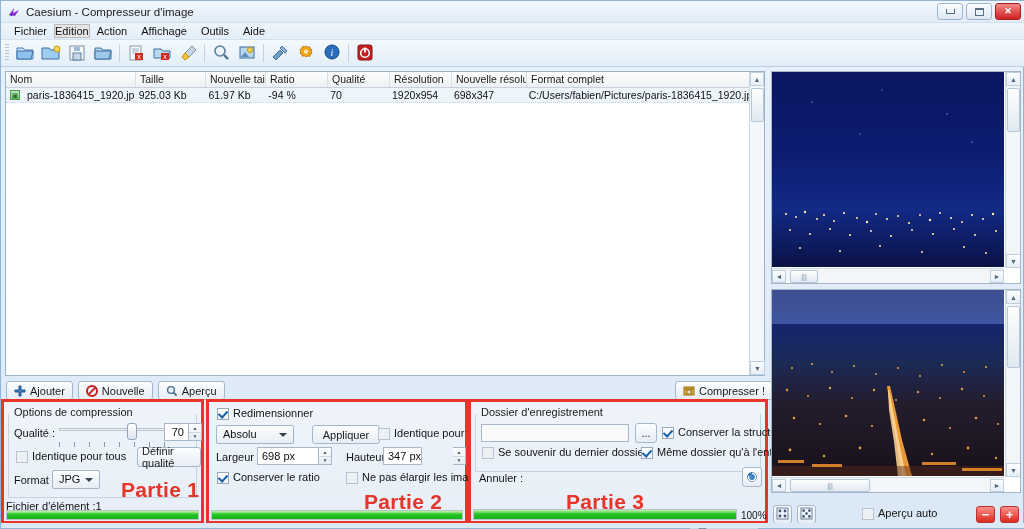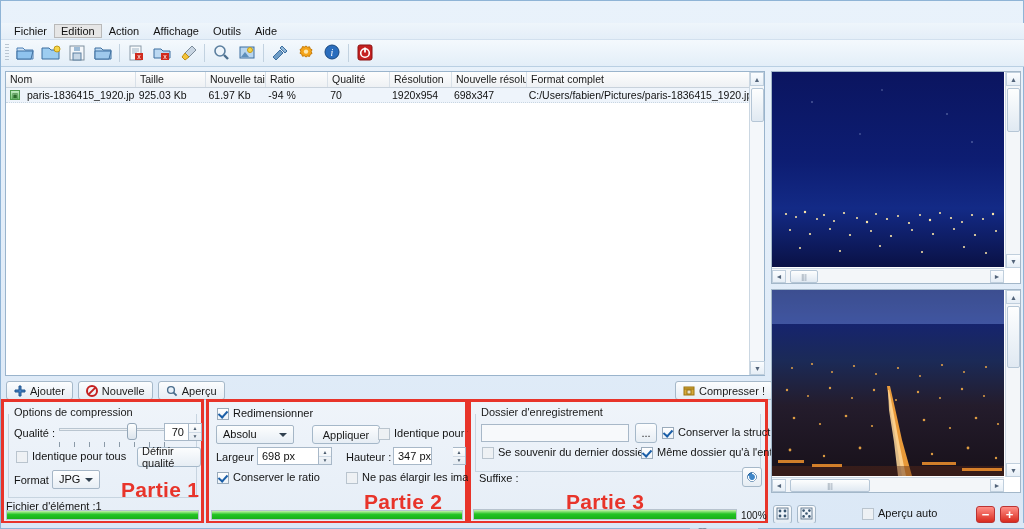--- a/index.html
+++ b/index.html
@@ -41,21 +41,21 @@
   .max-glyph{ width:9px;height:8px;border:1px solid #5c6f82;border-top-width:2px;}
 
   
   .menubar{
     position:absolute;left:0;top:22px;width:1024px;height:17px;
     background:linear-gradient(#eef5fb,#e4eef8);
     display:flex;align-items:center;padding-left:6px;
     border-bottom:1px solid #d2e0ee;
   }
   .menu-item{ padding:9px 7px; font-size:11px; color:#111; cursor:default; }
-  .menu-item.active{ background:#e6e6e6; border:1px solid #b9b9b9; padding:0px 6px; }
+  .menu-item.active{ background:#e6e6e6; border:1px solid #b9b9b9; padding:0px 0; }
 
   
   .toolbar{
     position:absolute;left:0;top:39px;width:1024px;height:27px;
     background:linear-gradient(#f4f9fd,#e3eef8);
     display:flex;align-items:center;padding-left:4px;
     border-bottom:1px solid #b9cfe3;
   }
   .tb-grip{ width:4px;height:18px;margin-right:3px;
     background:repeating-linear-gradient(to bottom,#b9c6d2 0 1px,transparent 1px 3px);}
@@ -181,20 +181,40 @@
     background:linear-gradient(#ff8f87,#d92a1e);display:flex;align-items:center;justify-content:center;
     color:#fff;font-weight:bold;font-size:13px;line-height:1;
   }
   .statusbar{ position:absolute;left:0;bottom:0;width:1024px;height:5px;background:#dbe8f6; }
 </style>
 </head>
 <body>
 
 <div id="app">
 
+  <div class="titlebar">
+    <span class="title-icon">
+      <svg width="14" height="14" viewBox="0 0 14 14">
+        <path d="M2 10 L7 3 L6 8 L12 5 L8 11 Z" fill="#8b2fd6"></path>
+        <path d="M2 10 L6 8 L5 11 Z" fill="#5a1f96"></path>
+      </svg>
+    </span>
+    <span class="title-text">Caesium - Compresseur d'image</span>
+    <div class="win-btns">
+      <div class="win-btn">
+          <span class="min-glyph"></span>
+        </div>
+      <div class="win-btn">
+          <span class="max-glyph"></span>
+        </div>
+      <div class="win-btn close">
+          <span class="wb-glyph">✕</span>
+        </div>
+    </div>
+  </div>
 
   <div class="menubar">
     <div class="menu-item">Fichier</div>
     <div class="menu-item active">Edition</div>
     <div class="menu-item">Action</div>
     <div class="menu-item">Affichage</div>
     <div class="menu-item">Outils</div>
     <div class="menu-item">Aide</div>
   </div>
 
@@ -430,21 +450,21 @@
       <div class="lbl" style="left:185px;top:25px;">Identique pour tous</div>
 
       <div class="lbl" style="left:7px;top:49px;">Largeur :</div>
       <div class="field" style="left:48px;top:45px;width:62px;">698 px</div>
       <div class="spin" style="left:110px;top:45px;">
           <div>▲</div>
           <div>▼</div>
         </div>
 
       <div class="lbl" style="left:137px;top:49px;">Hauteur :</div>
-      <div class="field" style="left:184px;top:45px;width:39px;">347 px</div>
+      <div class="field" style="left:174px;top:45px;width:39px;">347 px</div>
       <div class="spin" style="left:244px;top:45px;">
           <div>▲</div>
           <div>▼</div>
         </div>
 
       <div class="cbx on" style="left:8px;top:70px;"></div>
       <div class="lbl" style="left:24px;top:69px;">Conserver le ratio</div>
 
       <div class="cbx off" style="left:137px;top:70px;"></div>
       <div class="lbl" style="left:153px;top:69px;">Ne pas élargir les images</div>
@@ -469,21 +489,21 @@
 
       <div class="cbx on" style="left:191px;top:25px;"></div>
       <div class="lbl" style="left:207px;top:24px;">Conserver la structure</div>
 
       <div class="cbx off" style="left:11px;top:45px;"></div>
       <div class="lbl" style="left:27px;top:44px;">Se souvenir du dernier dossier</div>
 
       <div class="cbx on" style="left:170px;top:45px;"></div>
       <div class="lbl" style="left:186px;top:44px;">Même dossier qu'à l'entrée</div>
 
-      <div class="lbl" style="left:8px;top:70px;">Suffixe :</div>
+      <div class="lbl" style="left:8px;top:70px;">Annuler :</div>
       <div class="btn" style="position:absolute;left:271px;top:65px;width:20px;height:20px;justify-content:center;padding:0;">
         <span class="bi">
           <svg width="12" height="12" viewBox="0 0 12 12">
               <circle cx="6" cy="6" r="4.3" fill="#3f86c8" stroke="#1f5a92"></circle>
               <path d="M6 2.4a3.6 3.6 0 1 1-3.4 2.5" fill="none" stroke="#fff" stroke-width="1.3"></path>
             </svg>
         </span>
       </div>
 
       <div class="partie" style="left:95px;top:88px;">Partie 3</div>

